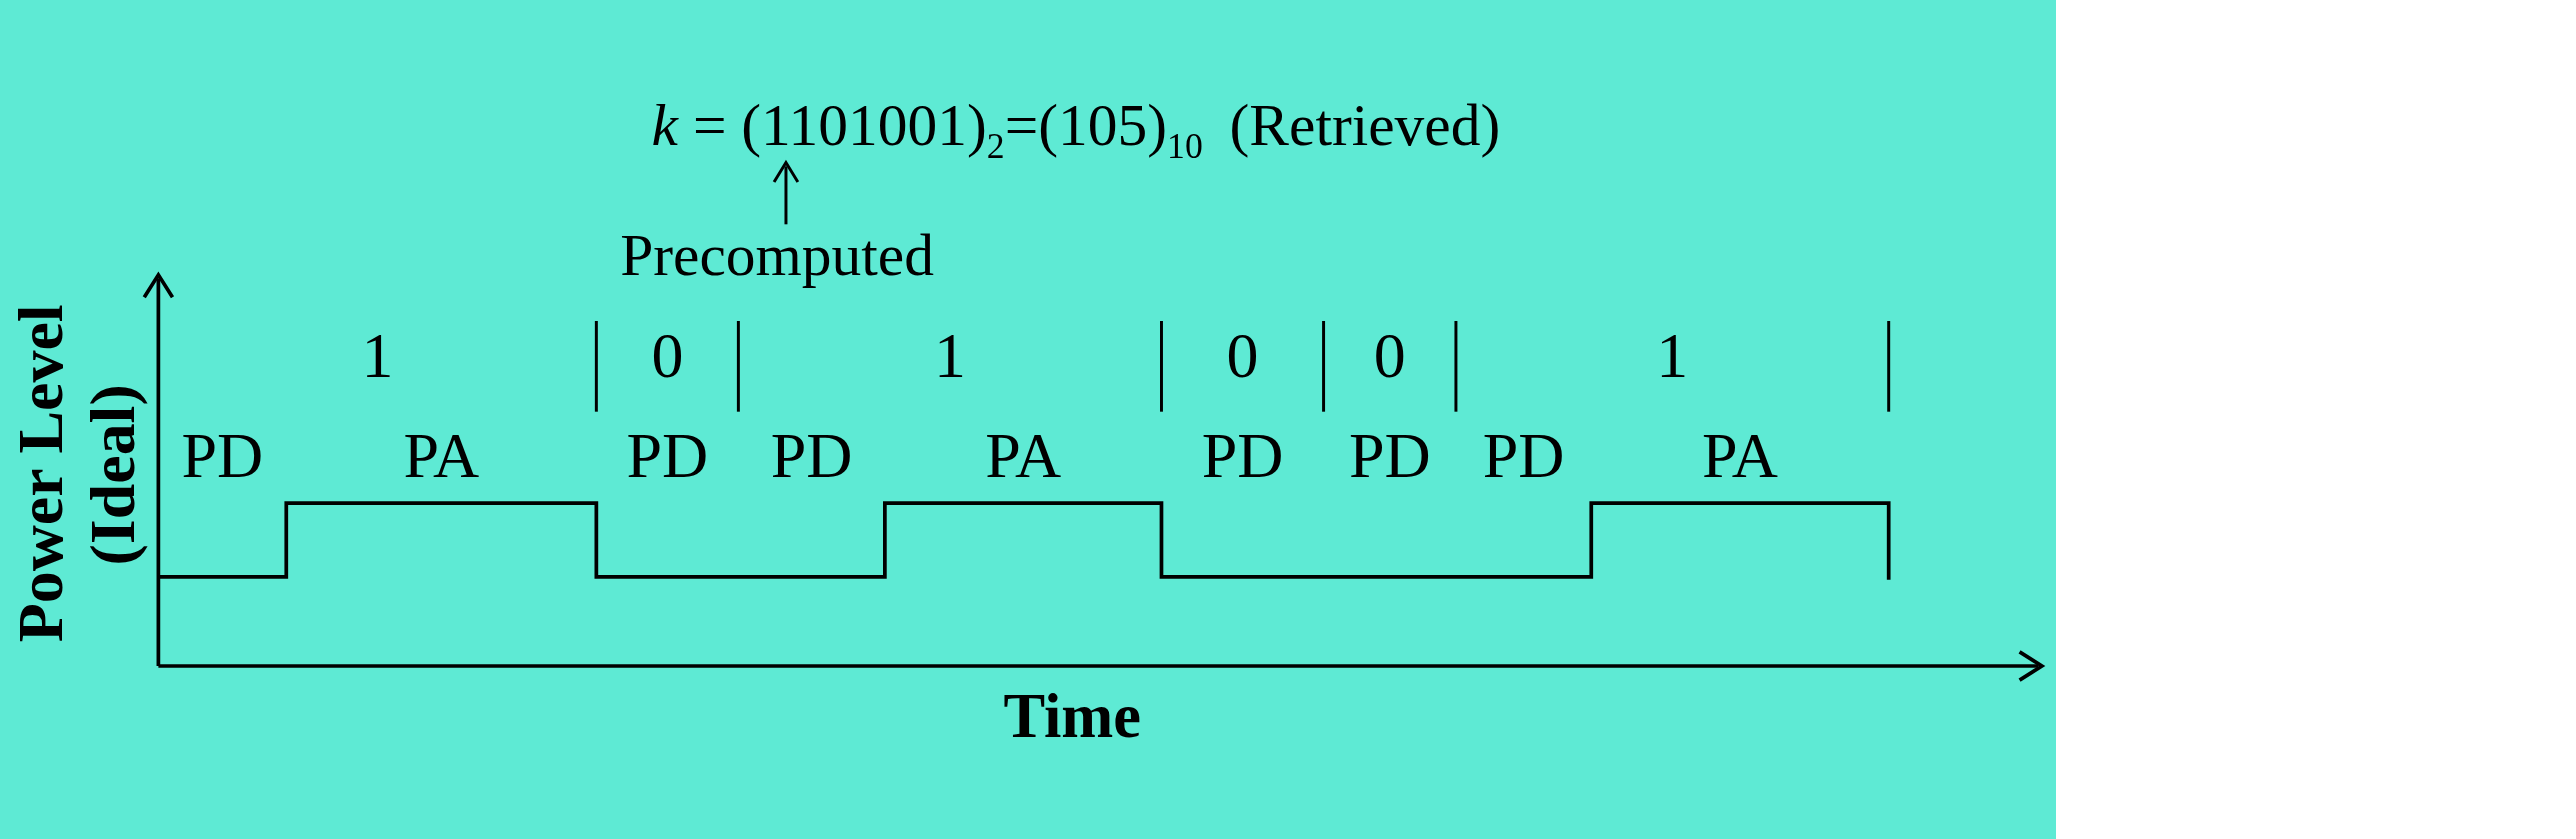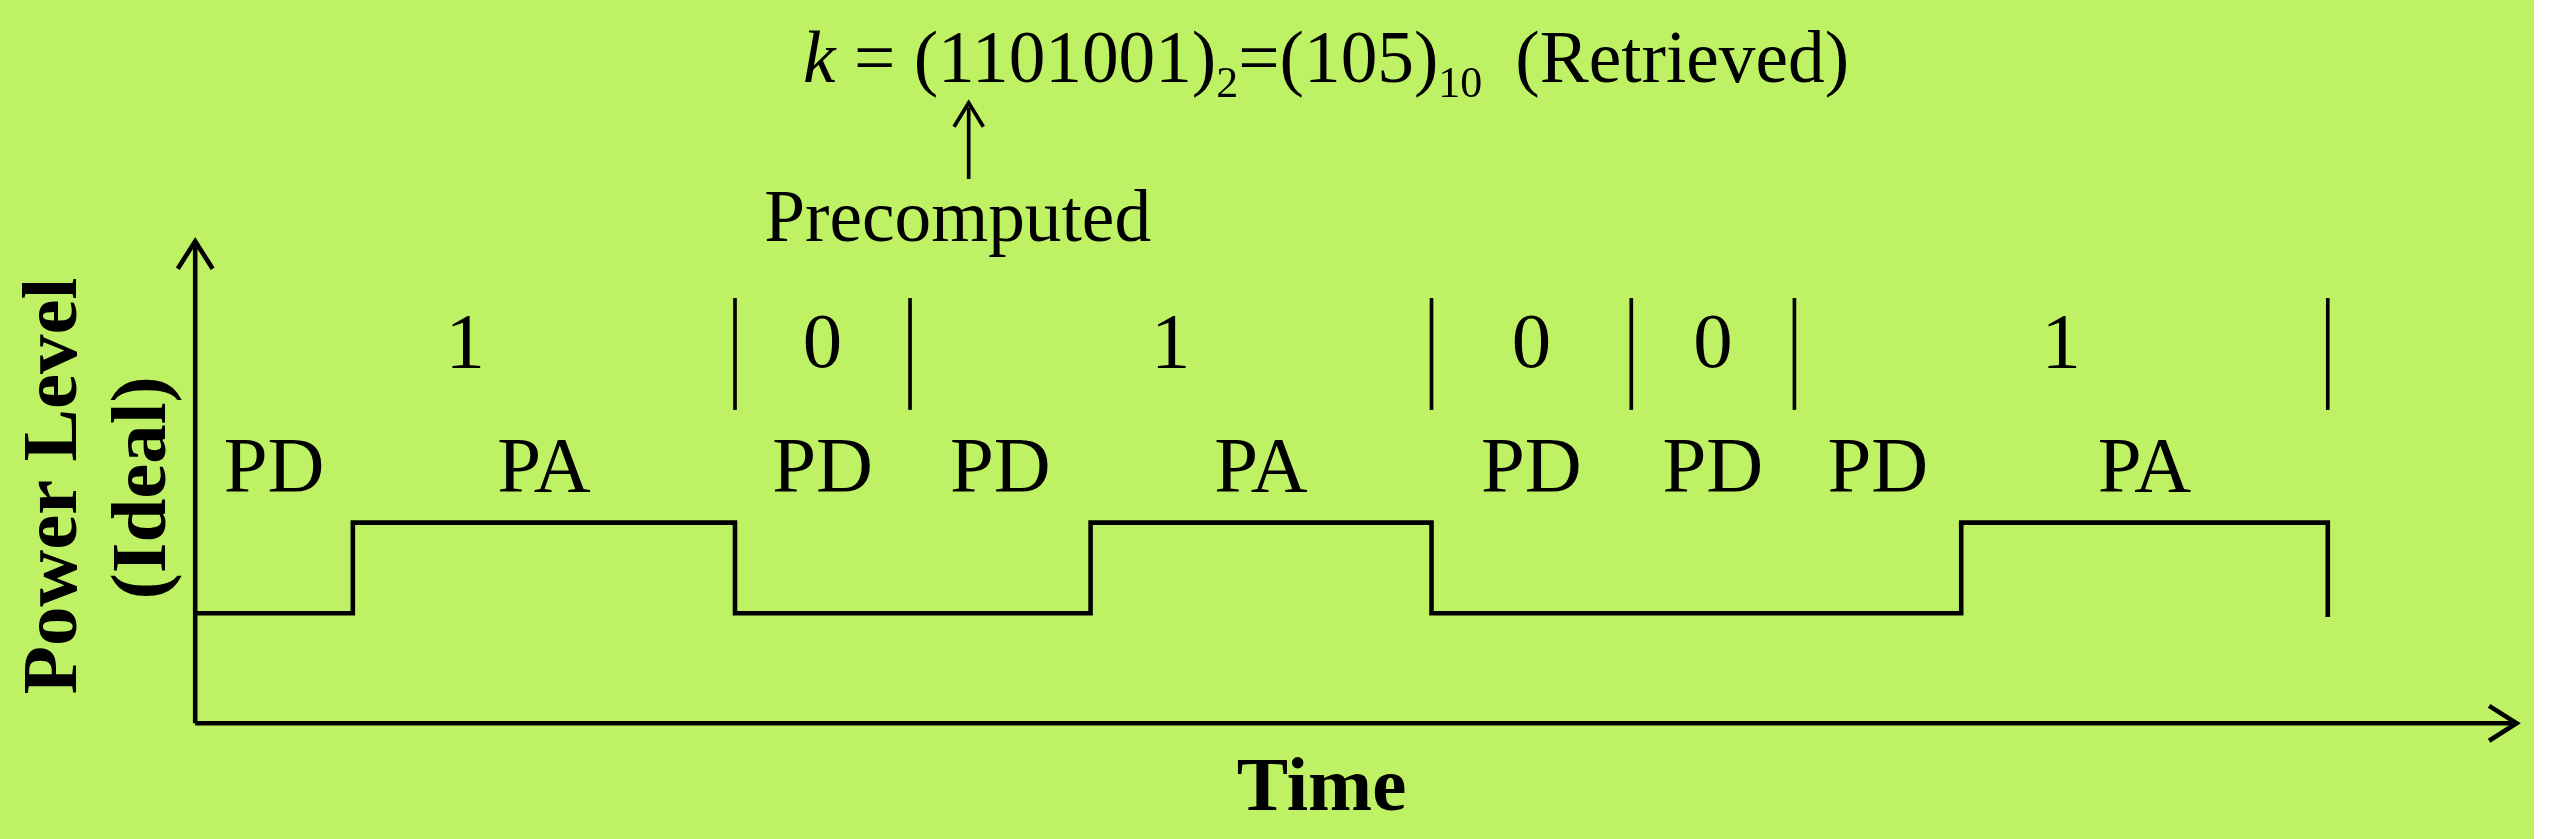--- a/index.html
+++ b/index.html
@@ -1,18 +1,18 @@
 <!DOCTYPE html>
 <html style="font-size:15px"><head>
 <meta charset="utf-8">
 <style>
   * { margin: 0; padding: 0; box-sizing: border-box; }
   html, body { background: #ffffff; }
   body { width: 2576px; height: 839px; overflow: hidden; }
-  .figure { position: relative; width: 2534px; height: 839px; background: #bef264; }
+  .figure { position: relative; width: 2056px; height: 839px; background: #5eead4; }
   .figure svg { display: block; width: 100%; height: 100%; }
   text { fill: #000000; font-family: "Liberation Serif", serif; }
   .axis  { fill: none; stroke: #000000; stroke-width: 5; }
   .wave  { fill: none; stroke: #000000; stroke-width: 5; }
   .tick  { fill: none; stroke: #000000; stroke-width: 4; }
   .t-title { font-size: 80px; }
   .t-sub   { font-size: 48px; }
   .t-label { font-size: 86px; }
   .t-annot { font-size: 80px; }
   .t-time  { font-size: 84px; font-weight: bold; }

